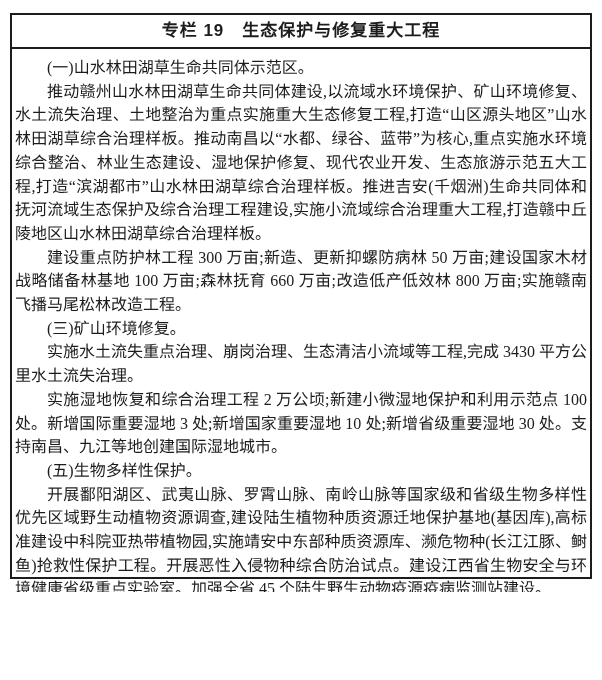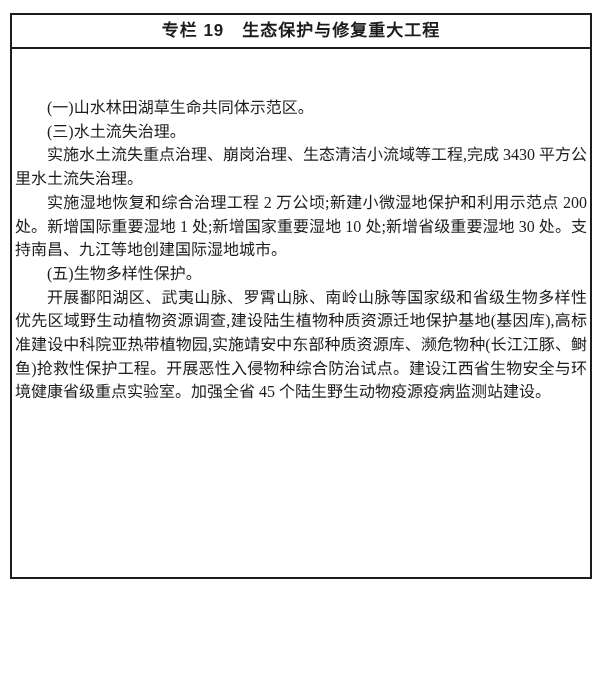--- a/index.html
+++ b/index.html
@@ -35,21 +35,20 @@
     line-height: 21px;
     padding: 5px 0 6px 0;
     letter-spacing: 1px;
     white-space: pre;
   }
   .column-box-body {
     padding: 7px 3px 0 3px;
     font-size: 16px;
     line-height: 23.7px;
     text-align: justify;
-    margin-top: 40px;
   }
   .section-heading {
     margin: 0;
     font-size: 16px;
     font-weight: normal;
     text-indent: 2em;
     line-height: 23.7px;
   }
   .section-paragraph {
     margin: 0;
@@ -58,29 +57,31 @@
 </style>
 </head>
 <body>
 
 <div class="page">
   <div class="column-box">
     <div class="column-box-header">专栏 19　生态保护与修复重大工程</div>
     <div class="column-box-body">
         <div>
           <h3 class="section-heading">(一)山水林田湖草生命共同体示范区。</h3>
+          <p class="section-paragraph">推动赣州山水林田湖草生命共同体建设,以流域水环境保护、矿山环境修复、水土流失治理、土地整治为重点实施重大生态修复工程,打造“山区源头地区”山水林田湖草综合治理样板。推动南昌以“水都、绿谷、蓝带”为核心,重点实施水环境综合整治、林业生态建设、湿地保护修复、现代农业开发、生态旅游示范五大工程,打造“滨湖都市”山水林田湖草综合治理样板。推进吉安(千烟洲)生命共同体和抚河流域生态保护及综合治理工程建设,实施小流域综合治理重大工程,打造赣中丘陵地区山水林田湖草综合治理样板。</p>
         </div>
         <div>
+          <p class="section-paragraph">建设重点防护林工程 300 万亩;新造、更新抑螺防病林 50 万亩;建设国家木材战略储备林基地 100 万亩;森林抚育 660 万亩;改造低产低效林 800 万亩;实施赣南飞播马尾松林改造工程。</p>
         </div>
         <div>
-          <h3 class="section-heading">(三)水土流失治理。</h3>
+          <h3 class="section-heading">(三)矿山环境修复。</h3>
           <p class="section-paragraph">实施水土流失重点治理、崩岗治理、生态清洁小流域等工程,完成 3430 平方公里水土流失治理。</p>
         </div>
         <div>
-          <p class="section-paragraph">实施湿地恢复和综合治理工程 2 万公顷;新建小微湿地保护和利用示范点 200 处。新增国际重要湿地 1 处;新增国家重要湿地 10 处;新增省级重要湿地 30 处。支持南昌、九江等地创建国际湿地城市。</p>
+          <p class="section-paragraph">实施湿地恢复和综合治理工程 2 万公顷;新建小微湿地保护和利用示范点 100 处。新增国际重要湿地 3 处;新增国家重要湿地 10 处;新增省级重要湿地 30 处。支持南昌、九江等地创建国际湿地城市。</p>
         </div>
         <div>
           <h3 class="section-heading">(五)生物多样性保护。</h3>
           <p class="section-paragraph">开展鄱阳湖区、武夷山脉、罗霄山脉、南岭山脉等国家级和省级生物多样性优先区域野生动植物资源调查,建设陆生植物种质资源迁地保护基地(基因库),高标准建设中科院亚热带植物园,实施靖安中东部种质资源库、濒危物种(长江江豚、鲥鱼)抢救性保护工程。开展恶性入侵物种综合防治试点。建设江西省生物安全与环境健康省级重点实验室。加强全省 45 个陆生野生动物疫源疫病监测站建设。</p>
         </div>
       </div>
   </div>
 </div>
 
 </body></html>

